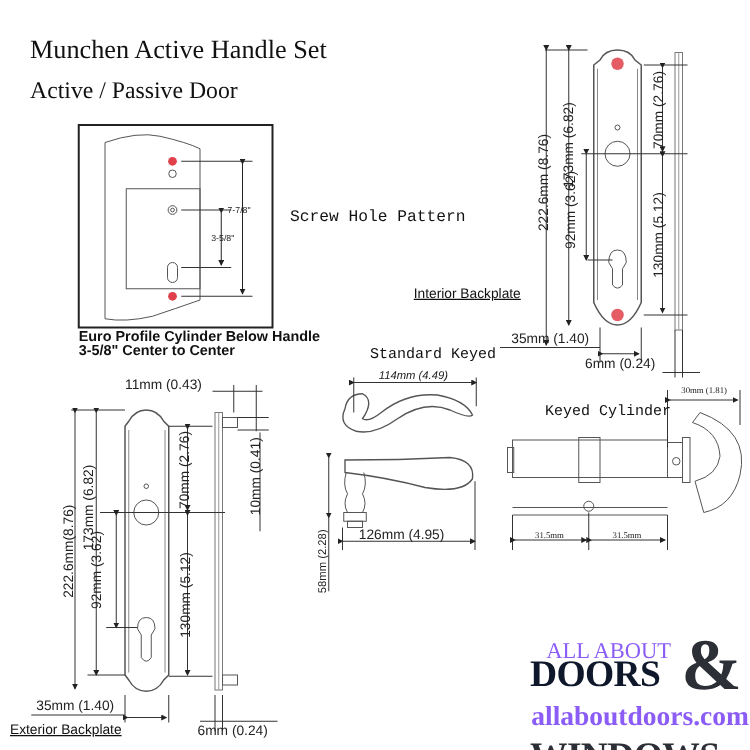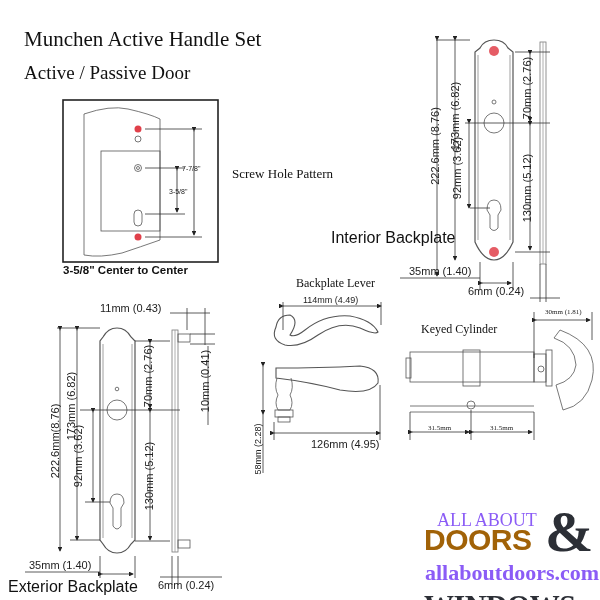--- a/index.html
+++ b/index.html
@@ -4,25 +4,25 @@
 <style>
   html,body{margin:0;padding:0;background:#fff;}
   body{width:600px;height:600px;position:relative;overflow:hidden;font-family:"Liberation Sans",sans-serif;color:#111;}
   .abs{position:absolute;}
   .serif{font-family:"Liberation Serif",serif;}
   .title{left:24px;top:22px;font-size:21px;line-height:34px;white-space:nowrap;}
   .subtitle{left:24px;top:62px;font-size:19px;line-height:22px;white-space:nowrap;}
   .lbl{font-size:11px;white-space:nowrap;color:#222;}
   .lbl-sm{font-size:7px;white-space:nowrap;color:#222;}
   .vt{transform:rotate(-90deg);transform-origin:center center;}
-  .caption{font-size:16px;white-space:nowrap;}
-  .serif-cap{font-family:Liberation Serif, serif;font-size:13px;white-space:nowrap;}
+  .caption{font-size:11px;white-space:nowrap;text-decoration:underline;}
+  .serif-cap{font-family:Liberation Mono, monospace;font-size:13px;white-space:nowrap;}
   svg{position:absolute;left:0;top:0;}
   .logo1{left:437px;top:510px;font-family:"Liberation Serif",serif;font-size:18px;color:#8b5cf6;letter-spacing:0px;white-space:nowrap;}
-  .logo2{left:424px;top:523px;font-family:Liberation Sans, sans-serif;font-size:30px;font-weight:bold;color:#a16207;white-space:nowrap;letter-spacing:-0.5px;}
+  .logo2{left:424px;top:523px;font-family:Liberation Serif, serif;font-size:30px;font-weight:bold;color:#0f172a;white-space:nowrap;letter-spacing:-0.5px;}
   .logo3{left:424px;top:540px;font-family:"Liberation Serif",serif;font-size:30px;font-weight:bold;color:#2c2f36;white-space:nowrap;letter-spacing:-0.5px;margin-top:48px;}
   .logo4{left:425px;top:560px;font-family:"Liberation Serif",serif;font-size:22px;font-weight:bold;color:#8b5cf6;white-space:nowrap;}
   .amp{left:545px;top:498px;font-family:"Liberation Serif",serif;font-size:58px;font-weight:bold;color:#2c2f36;}
 </style>
 </head>
 <body>
 
 <div class="abs title serif">Munchen Active Handle Set</div>
 <div class="abs subtitle serif">Active / Passive Door</div>
 
@@ -161,38 +161,39 @@
       <line x1="178" y1="556" x2="178" y2="585"></line>
       <line x1="160" y1="577" x2="222" y2="577"></line>
     </g>
   </g>
 </svg>
 
 <div class="abs lbl-sm" style="left:182px;top:165px;">7-7/8"</div>
 <div class="abs lbl-sm" style="left:169px;top:188px;">3-5/8"</div>
 <div class="abs serif-cap" style="left:232px;top:166px;">Screw Hole Pattern</div>
 <div class="abs" style="left:63px;top:265px;font-size:11.5px;line-height:11px;font-weight:bold;">
+  <div>Euro Profile Cylinder Below Handle</div>
   <div>3-5/8" Center to Center</div>
 </div>
 
 <div class="abs caption" style="left:331px;top:229px;">Interior Backplate</div>
 <div class="abs lbl vt" style="left:385px;top:140px;width:100px;text-align:center;">222.6mm (8.76)</div>
 <div class="abs lbl vt" style="left:405px;top:110px;width:100px;text-align:center;">173mm (6.82)</div>
 <div class="abs lbl vt" style="left:417px;top:162px;width:80px;text-align:center;">92mm (3.62)</div>
 <div class="abs lbl vt" style="left:487px;top:82px;width:80px;text-align:center;">70mm (2.76)</div>
 <div class="abs lbl vt" style="left:477px;top:182px;width:100px;text-align:center;">130mm (5.12)</div>
 <div class="abs lbl" style="left:409px;top:265px;">35mm (1.40)</div>
 <div class="abs lbl" style="left:468px;top:285px;">6mm (0.24)</div>
 
-<div class="abs serif-cap" style="left:296px;top:276px;font-size:12px;">Backplate Lever</div>
-<div class="abs lbl" style="left:303px;top:295px;font-size:9px;">114mm (4.49)</div>
-<div class="abs lbl" style="left:311px;top:422px;margin-top:16px;">126mm (4.95)</div>
+<div class="abs serif-cap" style="left:296px;top:276px;font-size:12px;">Standard Keyed</div>
+<div class="abs lbl" style="left:303px;top:295px;font-size:9px;font-style:italic;">114mm (4.49)</div>
+<div class="abs lbl" style="left:287px;top:422px;">126mm (4.95)</div>
 <div class="abs lbl vt" style="left:218px;top:444px;width:80px;text-align:center;font-size:9px;">58mm (2.28)</div>
 
-<div class="abs serif-cap" style="left:421px;top:322px;font-size:12px;">Keyed Cylinder</div>
+<div class="abs serif-cap" style="left:436px;top:322px;font-size:12px;">Keyed Cylinder</div>
 <div class="abs lbl-sm serif" style="left:545px;top:308px;font-family:Liberation Serif, serif;">30mm (1.81)</div>
 <div class="abs lbl-sm serif" style="left:428px;top:424px;">31.5mm</div>
 <div class="abs lbl-sm serif" style="left:490px;top:424px;">31.5mm</div>
 
 <div class="abs lbl" style="left:100px;top:302px;">11mm (0.43)</div>
 <div class="abs lbl vt" style="left:0px;top:435px;width:110px;text-align:center;">222.6mm(8.76)</div>
 <div class="abs lbl vt" style="left:21px;top:400px;width:100px;text-align:center;">173mm (6.82)</div>
 <div class="abs lbl vt" style="left:38px;top:450px;width:80px;text-align:center;">92mm (3.62)</div>
 <div class="abs lbl vt" style="left:108px;top:370px;width:80px;text-align:center;">70mm (2.76)</div>
 <div class="abs lbl vt" style="left:99px;top:470px;width:100px;text-align:center;">130mm (5.12)</div>

